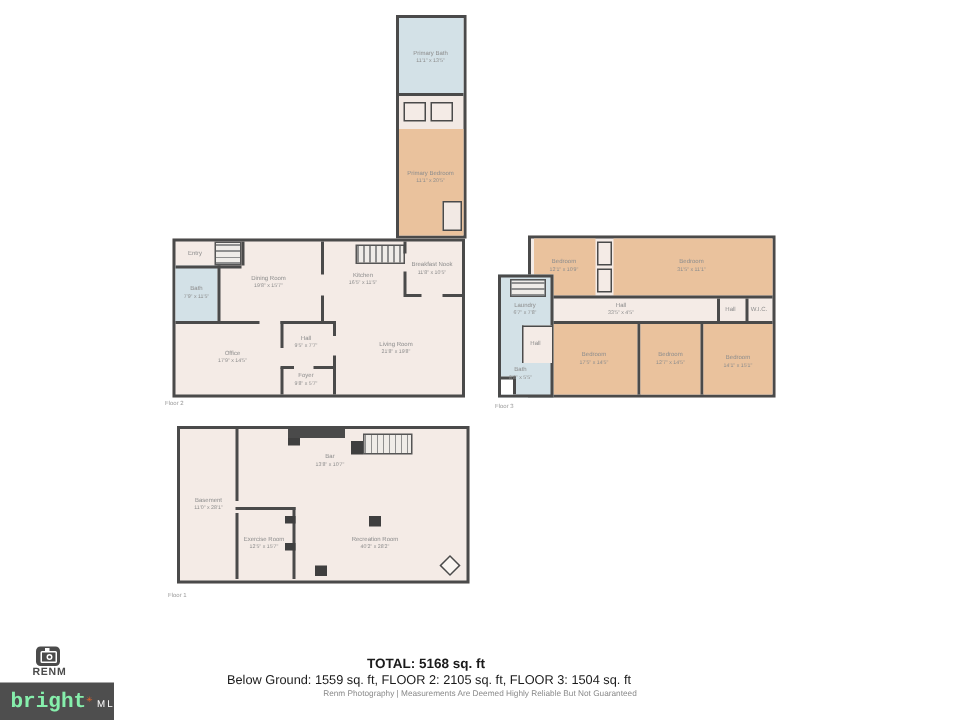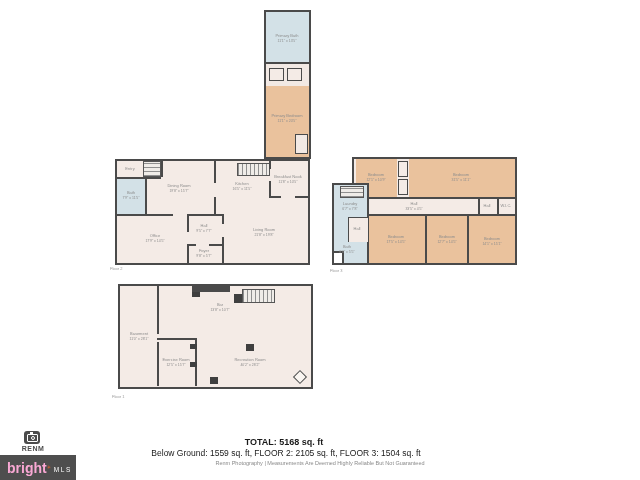--- a/index.html
+++ b/index.html
@@ -36,22 +36,22 @@
            border-radius:3px;}
   .camicon .body{position:absolute;left:3px;top:3px;width:9px;height:6px;border:1px solid #fff;
            border-radius:1px;}
   .camicon .lens{position:absolute;left:3px;top:1px;width:2px;height:2px;border:1px solid #fff;
            border-radius:50%;}
   .camicon .flash{position:absolute;left:6px;top:1px;width:3px;height:1.5px;background:#fff;}
   .renm{position:absolute;left:20px;top:445px;width:26px;text-align:center;font-size:7px;
         font-weight:bold;color:#4b4b4b;letter-spacing:0.5px;}
   .mlsbox{position:absolute;left:0px;top:455px;width:76px;height:25px;background:#4e4e4e;
           display:flex;align-items:center;padding-left:7px;box-sizing:border-box;}
-  .mlsbox .bright{font-family:Liberation Sans, sans-serif;font-weight:bold;font-size:14px;
-          color:#f9a8d4;line-height:1;}
+  .mlsbox .bright{font-family:Liberation Mono, monospace;font-weight:bold;font-size:14px;
+          color:#86efac;line-height:1;}
   .mlsbox .mark{color:#e8632a;font-size:5px;vertical-align:super;line-height:1;}
   .mlsbox .mls{font-size:6.5px;color:#ffffff;letter-spacing:1.5px;margin-left:3px;margin-top:4px;}
 </style>
 </head>
 <body>
 
 <div id="page">
 
   <div class="plan" style="left:115px;top:159px;width:195px;height:106px;">
 

